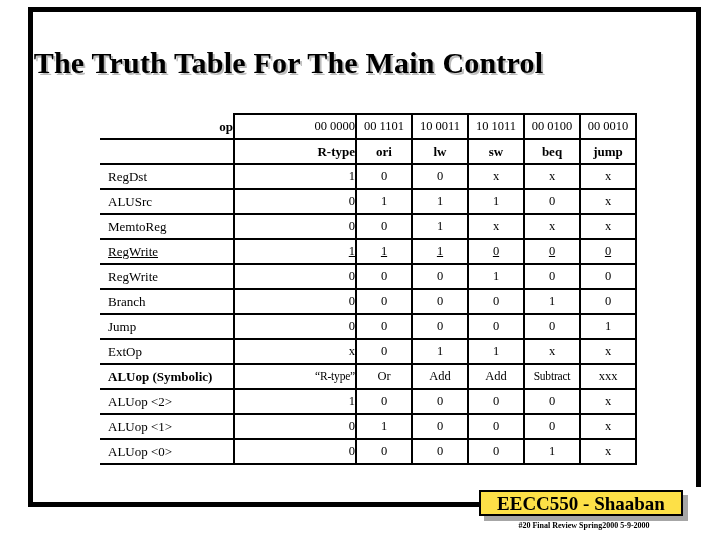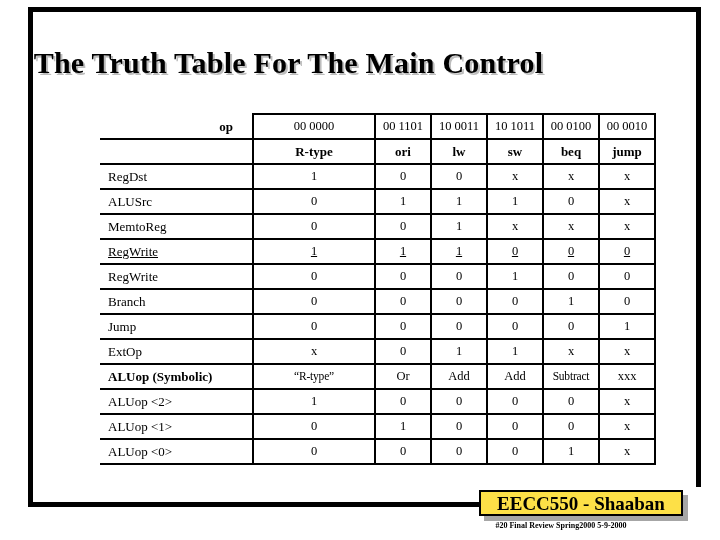--- a/index.html
+++ b/index.html
@@ -82,38 +82,39 @@
   #truth-table td.rowlabel {
     width: 125px;
     text-align: left;
     padding-left: 8px;
     border-top: 2px solid #000;
     border-bottom: 2px solid #000;
     font-size: 13px;
   }
   #truth-table td.rowlabel.op-head {
     text-align: right;
-    padding-right: 19px;
+    padding-right: 0;
     font-weight: bold;
     font-size: 13px;
     border-top: none;
   }
   #truth-table td.rowlabel.blank {
     border-top: 2px solid #000;
     border-bottom: 2px solid #000;
   }
 
   
   #truth-table td.cell {
     border: 2px solid #000;
     width: 54px;
     font-size: 12.5px;
   }
   #truth-table td.cell.wide {
     width: 120px;
+    text-align: right;
   }
   #truth-table td.cell.name {
     font-weight: bold;
     font-size: 13px;
   }
   #truth-table td.cell.small {
     font-size: 11.5px;
     letter-spacing: -0.2px;
     margin-top: 48px;
   }
@@ -141,21 +142,21 @@
     text-align: center;
     font-size: 19px;
     font-weight: bold;
     line-height: 23px;
     font-family: "Liberation Serif", "DejaVu Serif", serif;
     color: #000;
     white-space: nowrap;
   }
   #footer-subtext {
     position: absolute;
-    left: 456px;
+    left: 479px;
     top: 521px;
     width: 210px;
     text-align: center;
     font-size: 8px;
     font-weight: bold;
     font-family: "Liberation Serif", "DejaVu Serif", serif;
     color: #000;
     white-space: nowrap;
   }
 </style>

